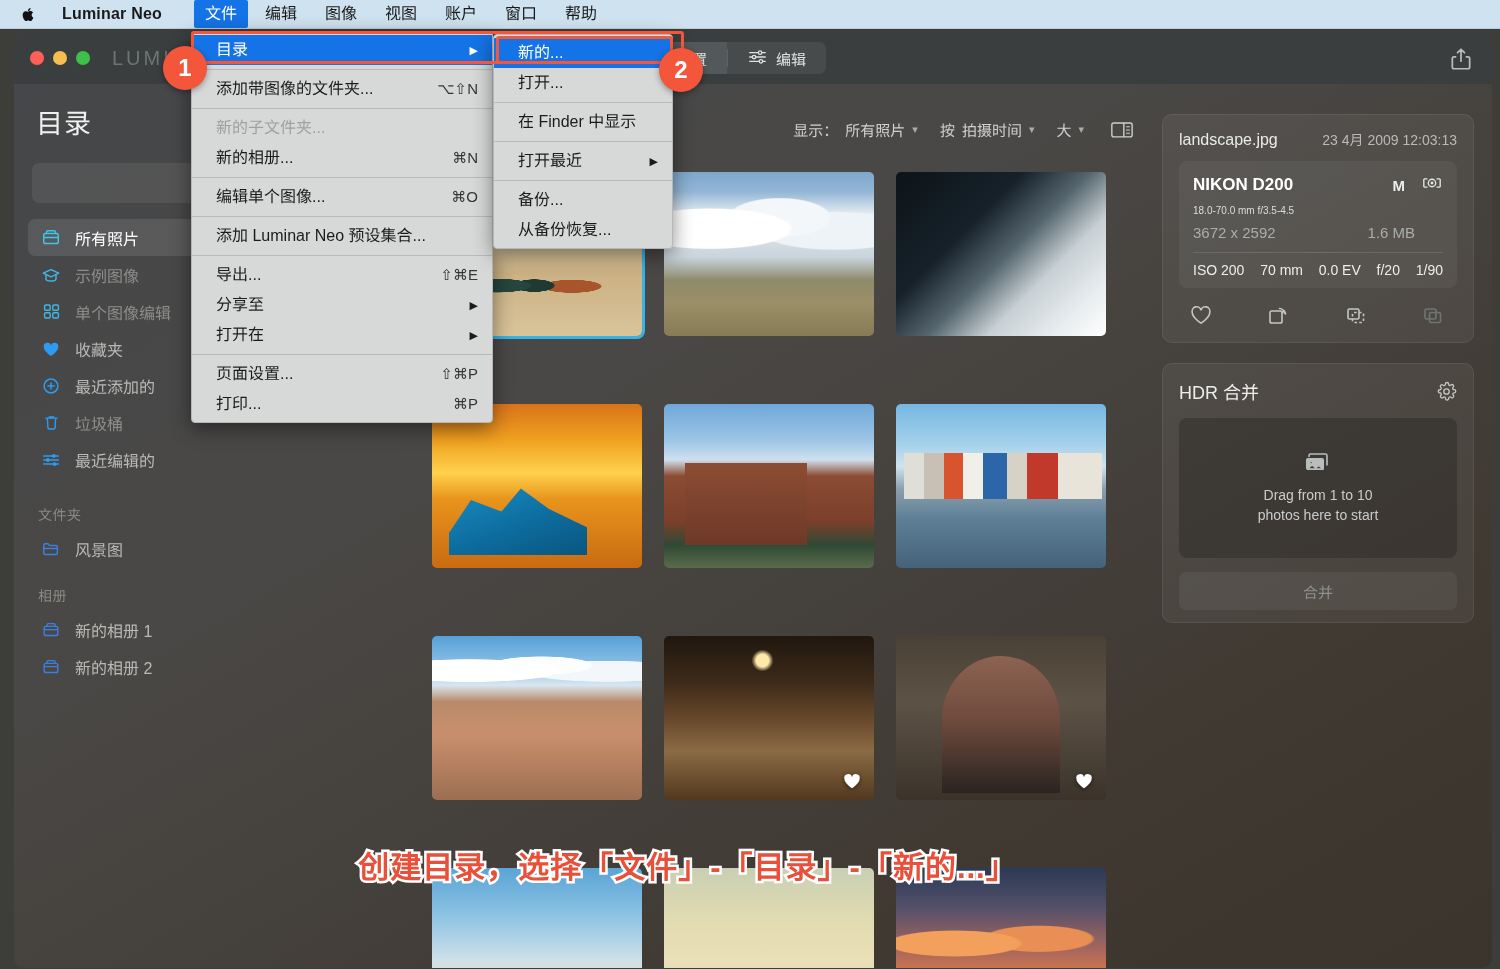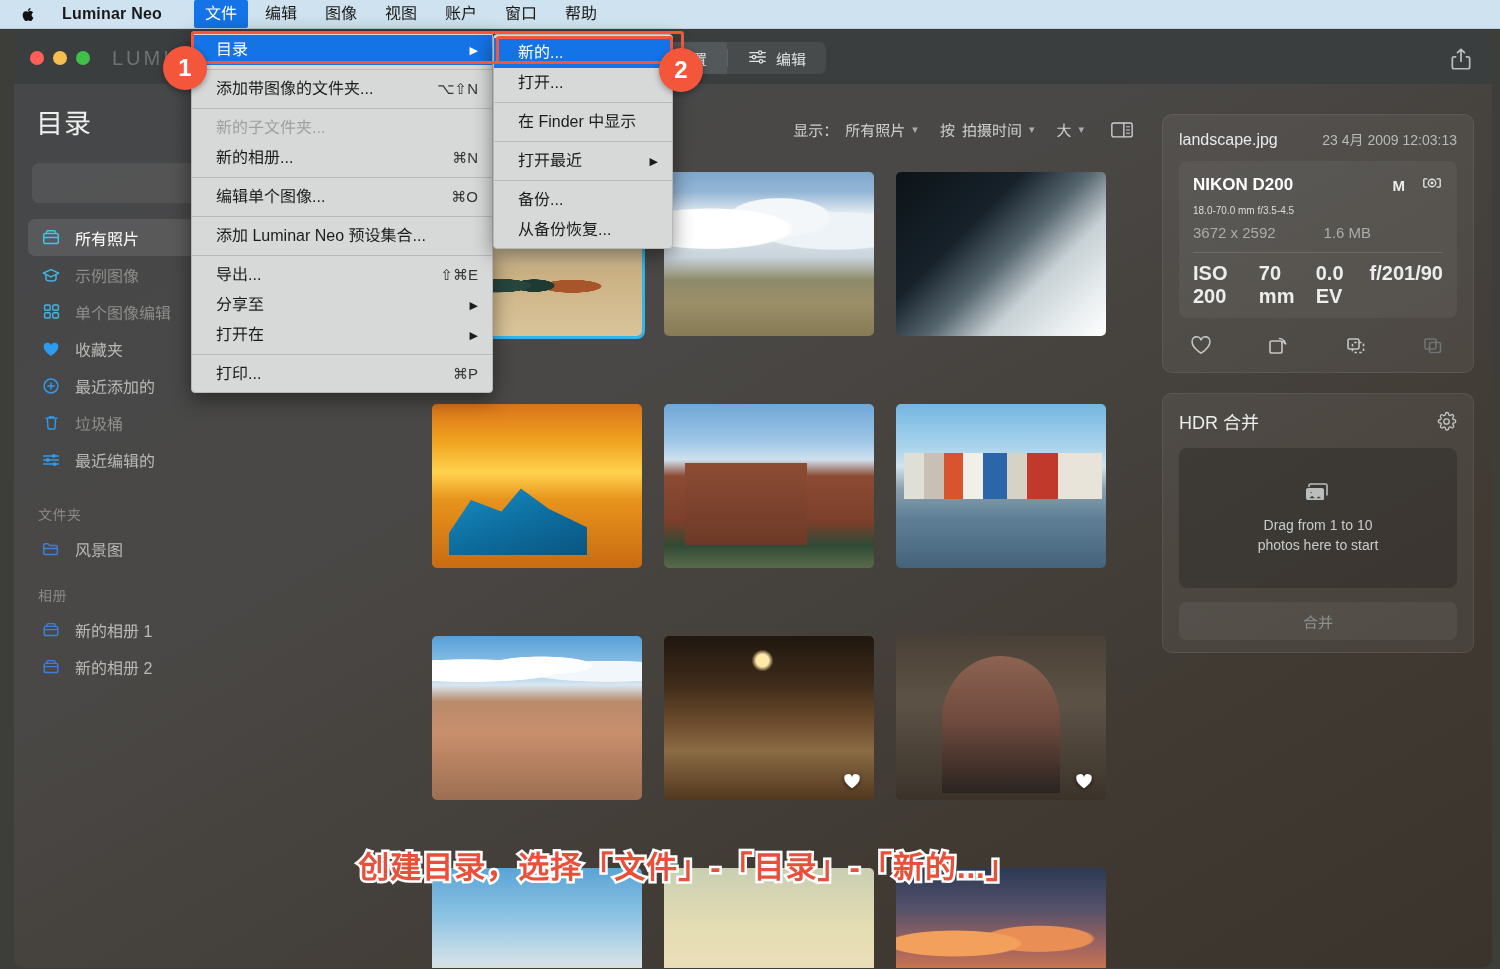--- a/index.html
+++ b/index.html
@@ -204,23 +204,23 @@
   .file-date { font-size: 14px; color: #b7bab9; }
   .exif-box {
     margin-top: 12px; background: rgba(255,255,255,0.05);
     border-radius: 8px; padding: 12px 14px 10px 14px;
   }
   .exif-top { display: flex; align-items: center; justify-content: space-between; }
   .cam-name { font-size: 17px; color: #ffffff; font-weight: bold; }
   .cam-right { display: flex; align-items: center; gap: 16px; }
   .cam-mode { font-size: 15px; color: #eceded; font-weight: bold; }
   .lens { font-size: 10px; color: #dbdddc; margin-top: 8px; font-weight: 500; }
-  .dims { display: flex; gap: 48px; margin-top: 8px; font-size: 15px; color: #a9adac; }
+  .dims { display: flex; gap: 92px; margin-top: 8px; font-size: 15px; color: #a9adac; }
   .exif-sep { height:1px; background: rgba(255,255,255,0.12); margin: 11px 0 9px 0; }
-  .exif-vals { display: flex; justify-content: space-between; font-size: 20px; color: #ecedec; font-weight: bold; }
+  .exif-vals { display: flex; justify-content: space-between; font-size: 14px; color: #ecedec; font-weight: normal; }
   .action-row { display: flex; justify-content: space-between; padding: 16px 10px 2px 10px; }
   .action-row .act { width: 26px; height: 24px; color: #c3c7c6; }
   .action-row .act.disabled { color: #6f7574; }
   .hdr-card { margin-top: 20px; }
   .hdr-head { display: flex; align-items: center; justify-content: space-between; }
   .hdr-title { font-size: 18px; color: #eceded; }
   .gear { width: 21px; height: 21px; color: #c3c7c6; }
   .dropzone {
     margin-top: 14px; height: 140px; border-radius: 8px;
     background: rgba(0,0,0,0.20);
@@ -659,20 +659,24 @@
     <div class="mi">
       <span>分享至</span>
       <span class="arrow">▶</span>
     </div>
     <div class="mi">
       <span>打开在</span>
       <span class="arrow">▶</span>
     </div>
     <div class="msep"></div>
     <div class="mi">
+      <span>页面设置...</span>
+      <span class="sc">⇧⌘P</span>
+    </div>
+    <div class="mi">
       <span>打印...</span>
       <span class="sc">⌘P</span>
     </div>
   </div>
 
   <div class="menu menu-sub">
     <div class="mi hl">
       <span>新的...</span>
     </div>
     <div class="mi">

